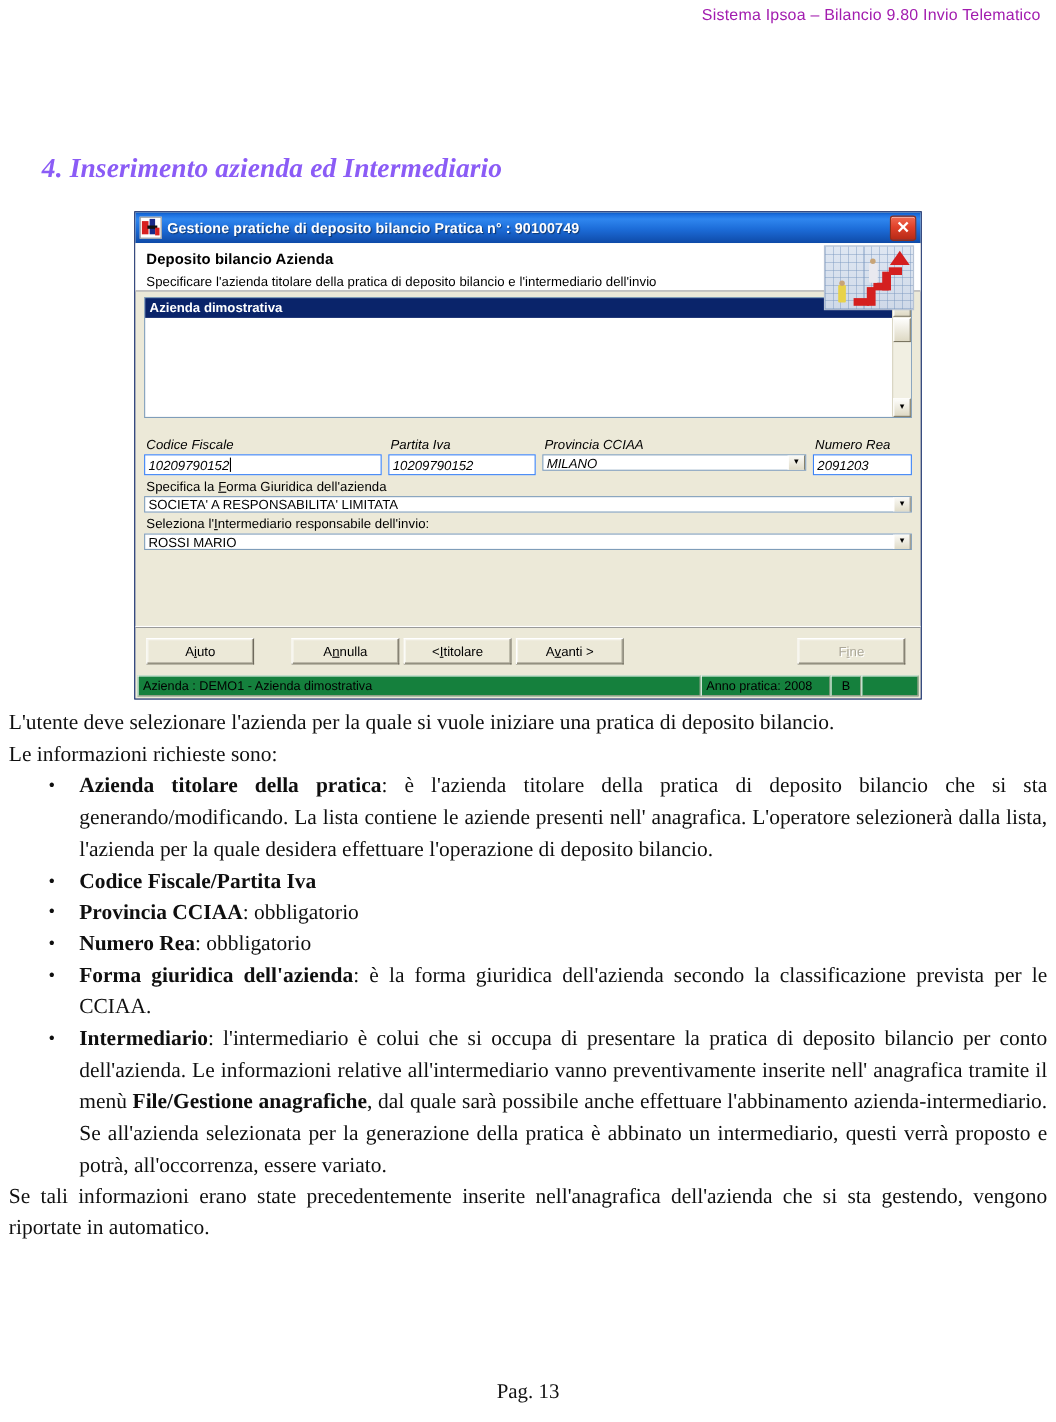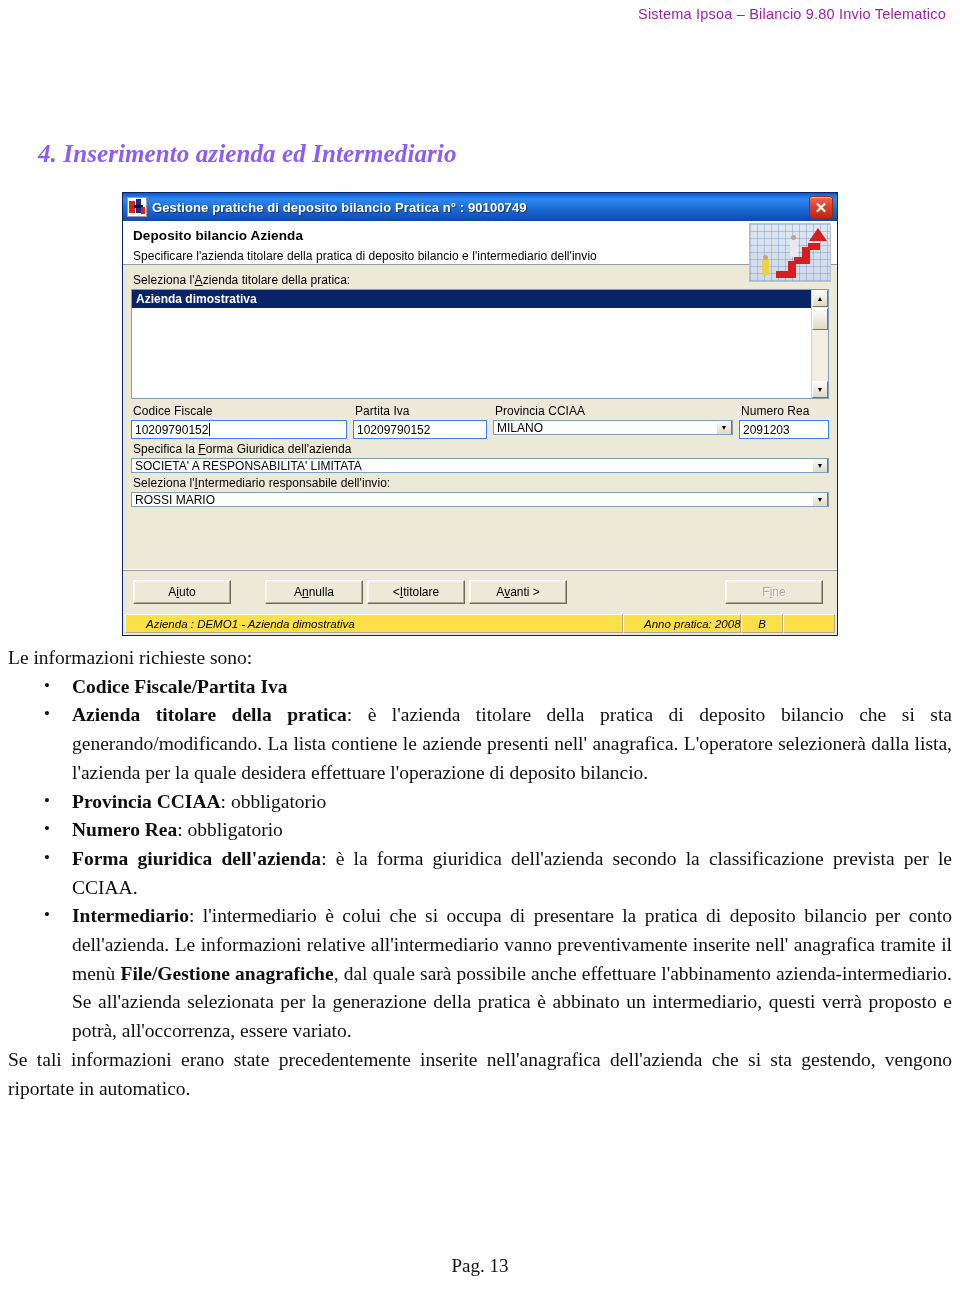--- a/index.html
+++ b/index.html
@@ -229,21 +229,22 @@
     border: 1px solid #ffffff;
     border-right-color: #7a7560;
     border-bottom-color: #7a7560;
     box-sizing: border-box;
   }
   .sb-track { flex: 1 1 auto; }
 
   .field-row {
     display: flex;
     gap: 6px;
-    margin-top: 2px;
+    margin-top: 14px;
+    font-style: italic;
   }
   .fld { display: flex; flex-direction: column; }
   .fld-cf   { width: 216px; }
   .fld-piva { width: 134px; }
   .fld-prov { flex: 1 1 auto; }
   .fld-rea  { width: 90px; }
 
   .txtinput {
     height: 19px;
     background: #ffffff;
@@ -337,30 +338,29 @@
     position: absolute;
     left: 2px;
     right: 2px;
     bottom: 2px;
     height: 19px;
     display: flex;
     align-items: stretch;
     font-size: 11.5px;
   }
   .status-cell {
-    background: #fde047;
+    background: #15803d;
     border: 1px solid #ffffff;
     border-right-color: #aca899;
     border-bottom-color: #aca899;
     box-sizing: border-box;
     display: flex;
     align-items: center;
-    padding: 0 20px;
-    white-space: nowrap;
-    font-style: italic;
+    padding: 0 4px;
+    white-space: nowrap;
   }
   .sc-main { flex: 1 1 auto; }
   .sc-anno { width: 118px; }
   .sc-b    { width: 28px; justify-content: center; }
   .sc-end  { width: 52px; }
 
   
   .prose {
     position: absolute;
     left: 8px;
@@ -433,21 +433,20 @@
       <i class="art-head"></i>
       <i class="art-p art-p1"></i>
       <i class="art-p art-p1b"></i>
       <i class="art-p art-p2"></i>
       <i class="art-p art-p2b"></i>
     </span>
   </div>
 
   <div class="dlg-body">
 
-    <div class="lbl"><span>Seleziona l'</span><u>A</u><span>zienda titolare della pratica:</span></div>
 
     <div class="listbox">
       <div class="listbox-items">
         <div class="row-sel">Azienda dimostrativa</div>
       </div>
       <div class="vscroll">
         <div class="sb-btn">▲</div>
         <div class="sb-thumb"></div>
         <div class="sb-track"></div>
         <div class="sb-btn">▼</div>
@@ -527,24 +526,25 @@
 
   <div class="statusbar">
     <div class="status-cell sc-main">Azienda : DEMO1 - Azienda dimostrativa</div>
     <div class="status-cell sc-anno">Anno pratica: 2008</div>
     <div class="status-cell sc-b">B</div>
     <div class="status-cell sc-end"></div>
   </div>
 </div>
 
 <div class="prose">
+  <p>L'utente deve selezionare l'azienda per la quale si vuole iniziare una pratica di deposito bilancio.</p>
   <p>Le informazioni richieste sono:</p>
   <ul class="indent-list">
+    <li><b>Azienda titolare della pratica</b><span>: è l'azienda titolare della pratica di deposito bilancio che si sta generando/modificando. La lista contiene le aziende presenti nell' anagrafica. L'operatore selezionerà dalla lista, l'azienda per la quale desidera effettuare l'operazione di deposito bilancio.</span></li>
     <li><b>Codice Fiscale/Partita Iva</b><span></span></li>
-    <li><b>Azienda titolare della pratica</b><span>: è l'azienda titolare della pratica di deposito bilancio che si sta generando/modificando. La lista contiene le aziende presenti nell' anagrafica. L'operatore selezionerà dalla lista, l'azienda per la quale desidera effettuare l'operazione di deposito bilancio.</span></li>
     <li><b>Provincia CCIAA</b><span>: obbligatorio</span></li>
     <li><b>Numero Rea</b><span>: obbligatorio</span></li>
     <li><b>Forma giuridica dell'azienda</b><span>: è la forma giuridica dell'azienda secondo la classificazione prevista per le CCIAA.</span></li>
     <li><b>Intermediario</b><span>: l'intermediario è colui che si occupa di presentare la pratica di deposito bilancio per conto dell'azienda. Le informazioni relative all'intermediario vanno preventivamente inserite nell' anagrafica tramite il menù </span><b>File/Gestione anagrafiche</b><span>, dal quale sarà possibile anche effettuare l'abbinamento azienda-intermediario. Se all'azienda selezionata per la generazione della pratica è abbinato un intermediario, questi verrà proposto e potrà, all'occorrenza, essere variato.</span></li>
   </ul>
   <p>Se tali informazioni erano state precedentemente inserite nell'anagrafica dell'azienda che si sta gestendo, vengono riportate in automatico.</p>
 </div>
 
 <div class="pagenum">Pag. 13</div>
 

